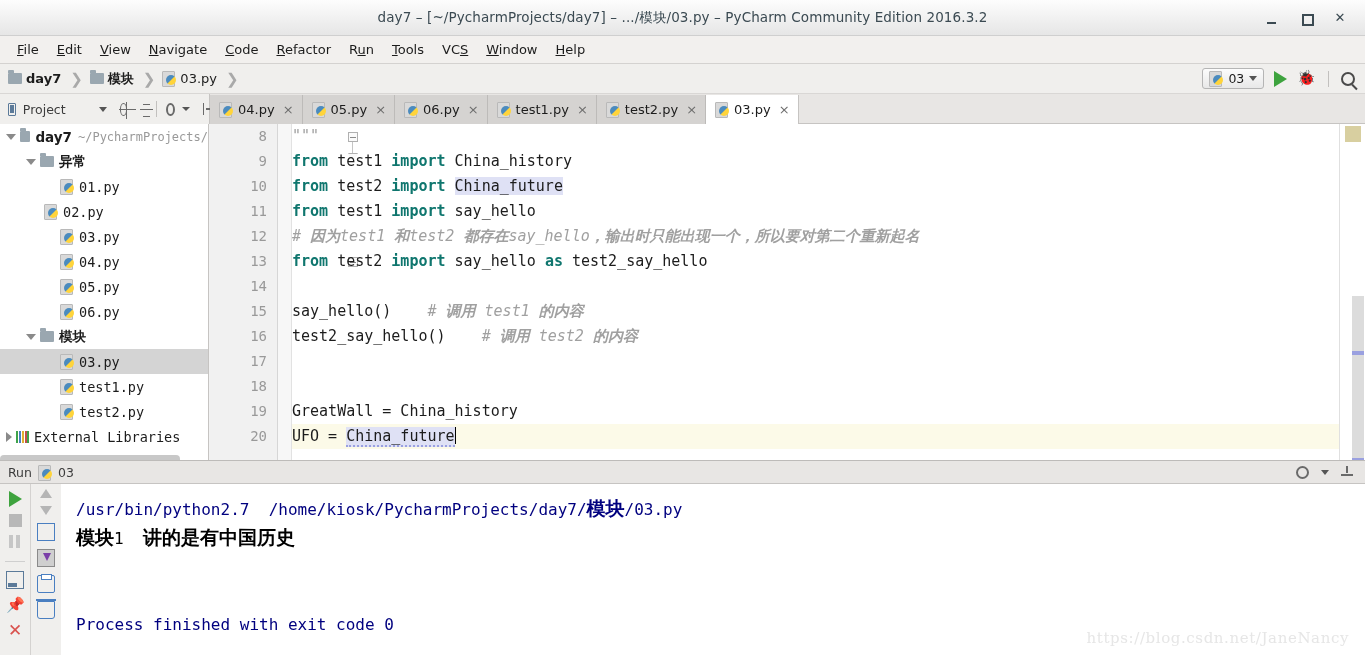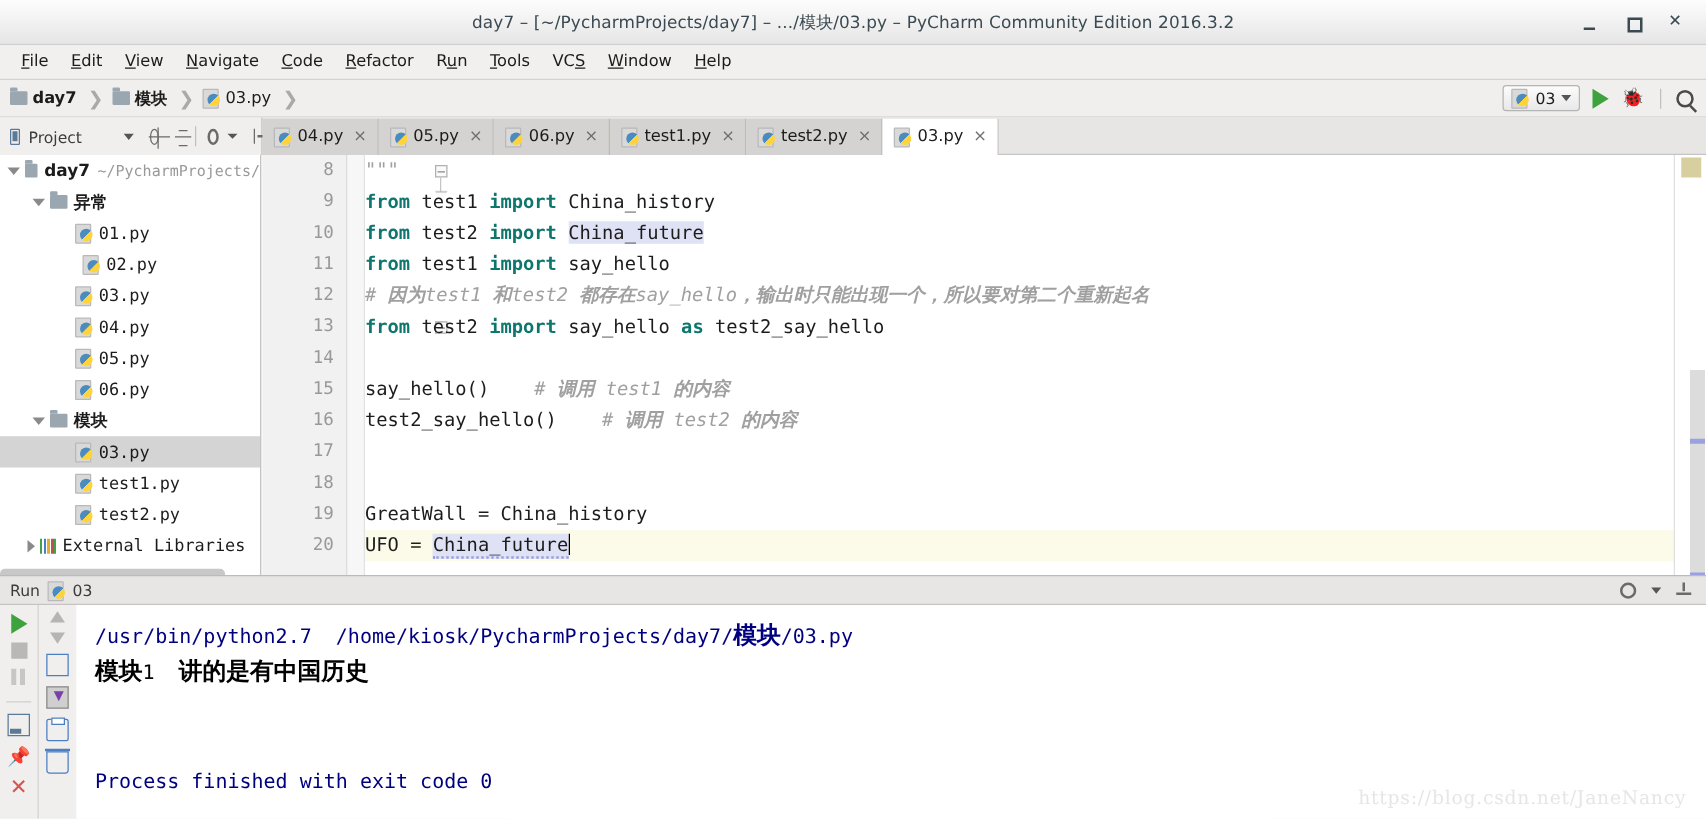--- a/index.html
+++ b/index.html
@@ -325,21 +325,21 @@
       <div class="trow" style="padding-left: 26px;">
         <span class="tw down"></span>
         <span class="ico-folder"></span>
         <span class="nm cjk">异常</span>
       </div>
       <div class="trow" style="padding-left: 46px;">
         <span class="tw none"></span>
         <span class="ico-py"></span>
         <span class="nm">01.py</span>
       </div>
-      <div class="trow" style="padding-left: 52px;">
+      <div class="trow" style="padding-left: 30px;">
         <span class="tw none"></span>
         <span class="ico-py"></span>
         <span class="nm">02.py</span>
       </div>
       <div class="trow" style="padding-left: 46px;">
         <span class="tw none"></span>
         <span class="ico-py"></span>
         <span class="nm">03.py</span>
       </div>
       <div class="trow" style="padding-left: 46px;">
@@ -370,21 +370,21 @@
       <div class="trow" style="padding-left: 46px;">
         <span class="tw none"></span>
         <span class="ico-py"></span>
         <span class="nm">test1.py</span>
       </div>
       <div class="trow" style="padding-left: 46px;">
         <span class="tw none"></span>
         <span class="ico-py"></span>
         <span class="nm">test2.py</span>
       </div>
-      <div class="trow" style="padding-left: 22px;">
+      <div class="trow" style="padding-left: 6px;">
         <span class="tw right"></span>
         <span class="ico-lib"></span>
         <span class="nm">External Libraries</span>
       </div>
     </div>
   <div class="tree-hscroll"></div>
 
   <div class="editor">
     <div class="gutter" id="gutter">
         <div class="lnum" style="top: 0px;">8</div>

